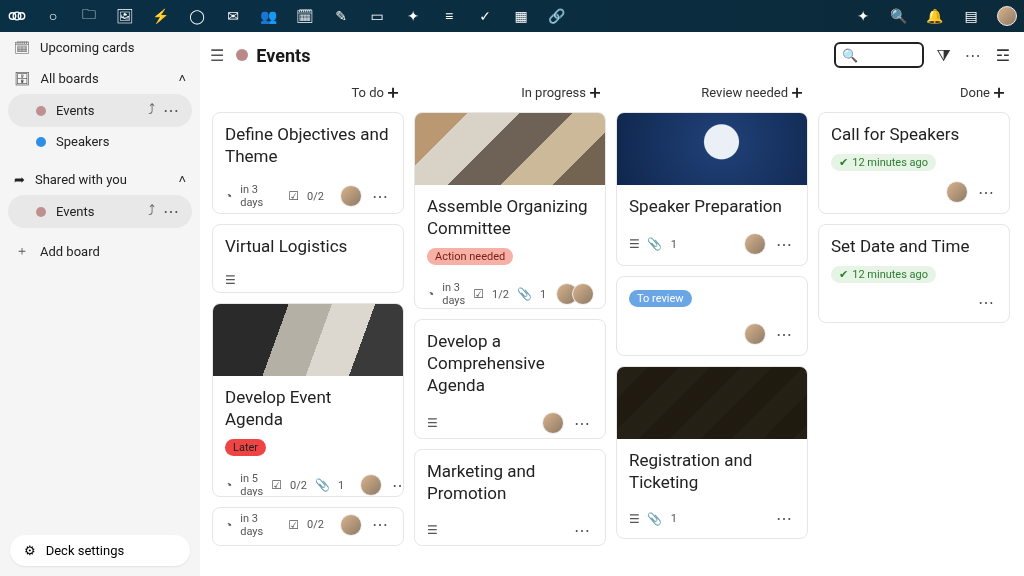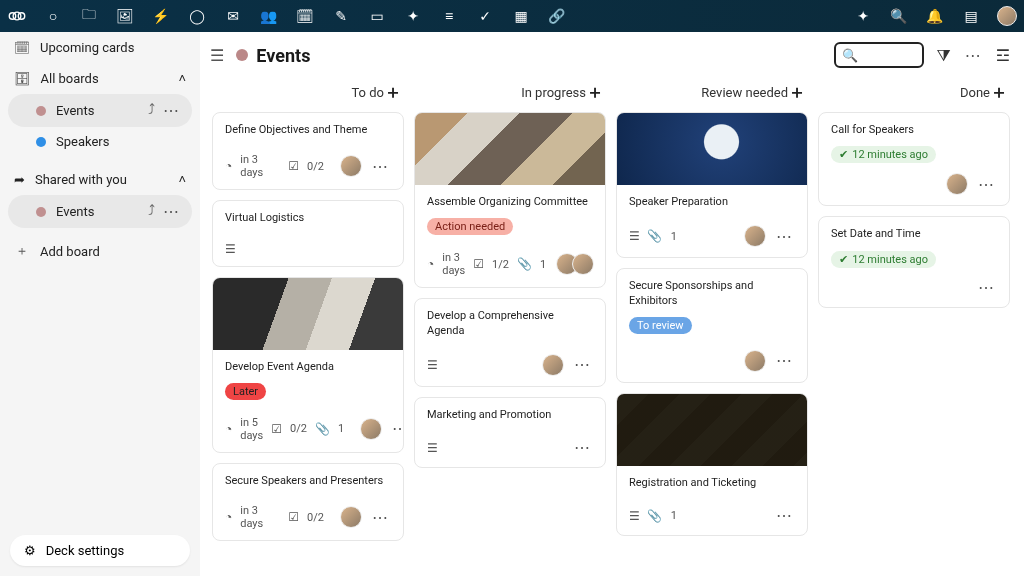--- a/index.html
+++ b/index.html
@@ -26,21 +26,21 @@
   .mh-collapse { color:#555; margin-right:4px; }
   .mh-right { margin-left:auto; display:flex; align-items:center; gap:12px; }
   .search-wrap { border:2px solid #222; border-radius:6px; height:26px; width:90px; display:flex; align-items:center; padding:0 6px; color:#555; font-size:13px;}
   .board { display:flex; gap:10px; padding:4px 8px 20px 12px; overflow:hidden; flex:1; }
   .col { width:192px; flex-shrink:0; display:flex; flex-direction:column; }
   .col-head { display:flex; align-items:center; justify-content:flex-end; padding:2px 2px 8px 2px; font-size:13px; color:#333; }
   .col-add { font-size:18px; font-weight:700; color:#222; cursor:pointer; }
   .card { background:#fff; border:1px solid #e6e6e6; border-radius:8px; margin-bottom:10px; overflow:hidden; box-shadow:0 0 0 rgba(0,0,0,0); }
   .card-cover { width:100%; height:72px; background:#ccc; }
   .card-body { padding:10px 12px 6px 12px; }
-  .card-title { font-size:11px; color:#222; margin-bottom:6px; line-height:1.3; }
+  .card-title { font-size:17px; color:#222; margin-bottom:6px; line-height:1.3; }
   .card-meta { display:flex; align-items:center; gap:8px; font-size:11px; color:#555; padding:4px 12px 10px 12px; }
   .spacer { flex:1; }
   .avatar { width:22px; height:22px; border-radius:50%; background:linear-gradient(135deg,#d9b38c,#8c7a66); flex-shrink:0; border:1px solid #eee;}
   .avatars { display:flex; }
   .avatars .avatar { margin-left:-6px; }
   .dots { color:#555; font-size:16px; letter-spacing:1px; cursor:pointer; padding:0 2px;}
   .label { display:inline-block; font-size:11px; padding:2px 8px; border-radius:10px; color:#222; margin-bottom:6px; }
   .label.yellow { background:#ef4444; }
   .label.red { background:#f7b0a6; color:#7a2017;}
   .label.blue { background:#6aa5e6; color:#fff;}
@@ -196,23 +196,20 @@
               <span class="meta-ico">☑</span>
               <span>0/2</span>
               <span class="meta-ico">📎</span>
               <span>1</span>
               <span class="spacer"></span>
               <span class="avatar"></span>
               <span class="dots">⋯</span>
             </div>
           </div>
           <div class="card">
-            <div class="card-body">
-              <div class="card-title">Secure Speakers and Presenters</div>
-            </div>
             <div class="card-meta">
               <span class="meta-ico">◔</span>
               <span>in 3 days</span>
               <span class="meta-ico">☑</span>
               <span>0/2</span>
               <span class="spacer"></span>
               <span class="avatar"></span>
               <span class="dots">⋯</span>
             </div>
           </div>
@@ -275,21 +272,21 @@
             <div class="card-meta">
               <span class="meta-ico">☰</span>
               <span class="meta-ico">📎</span>
               <span>1</span>
               <span class="spacer"></span>
               <span class="avatar"></span>
               <span class="dots">⋯</span>
             </div>
           </div>
           <div class="card">
-            <div class="card-body"><div class="card-title">Secure Sponsorships and Exhibitors</div><span class="label blue">To review</span></div>
+            <div class="card-body"><span class="label blue">To review</span></div>
             <div class="card-meta">
               <span class="spacer"></span>
               <span class="avatar"></span>
               <span class="dots">⋯</span>
             </div>
           </div>
           <div class="card">
             <div class="card-cover cover-ticket"></div>
             <div class="card-body">
               <div class="card-title">Registration and Ticketing</div>

